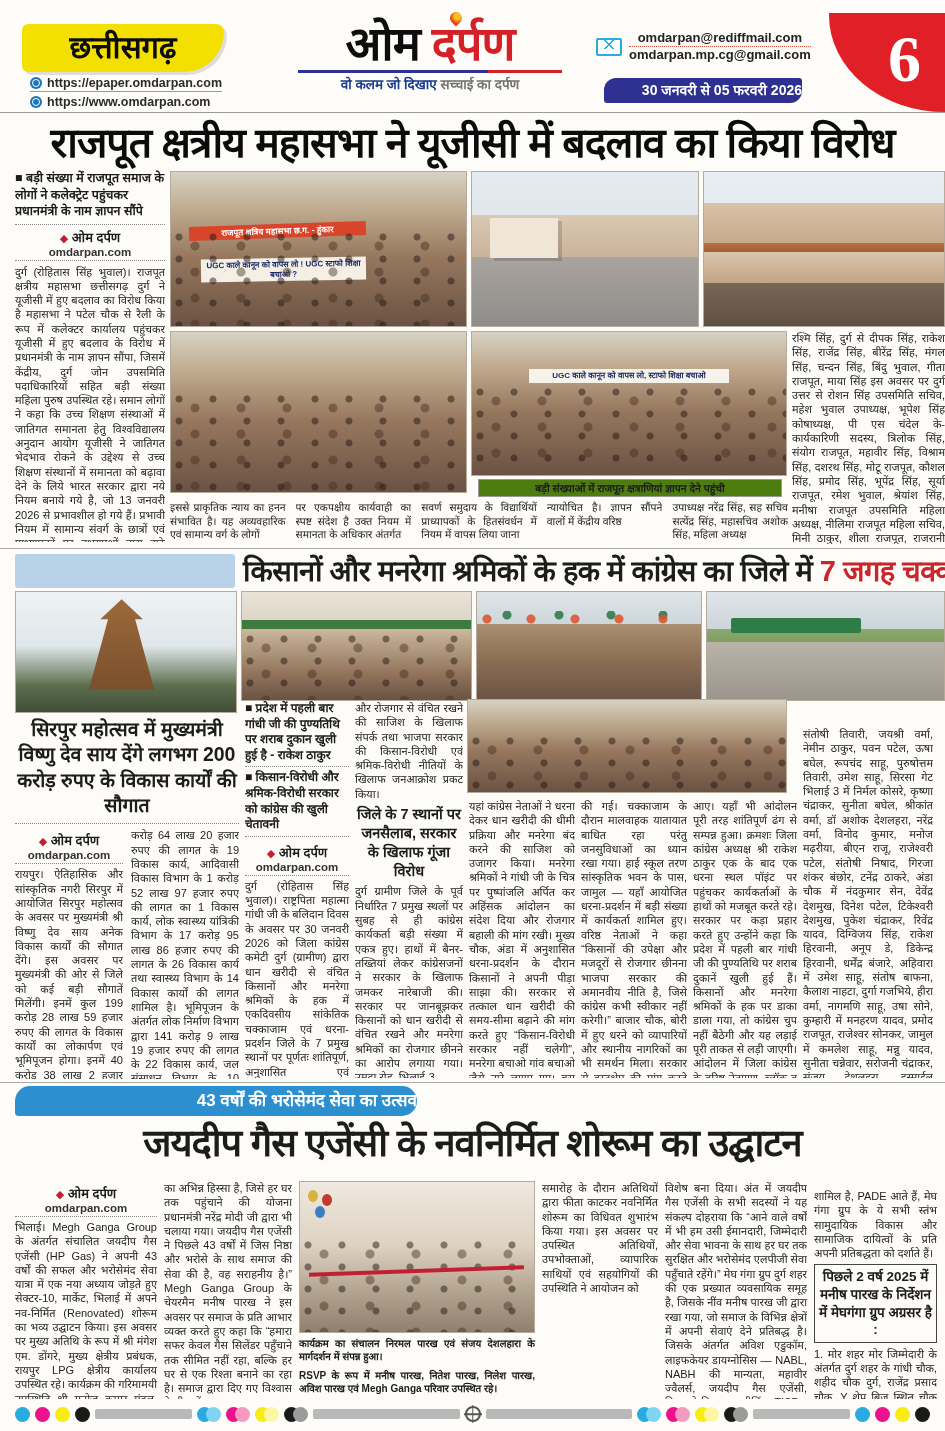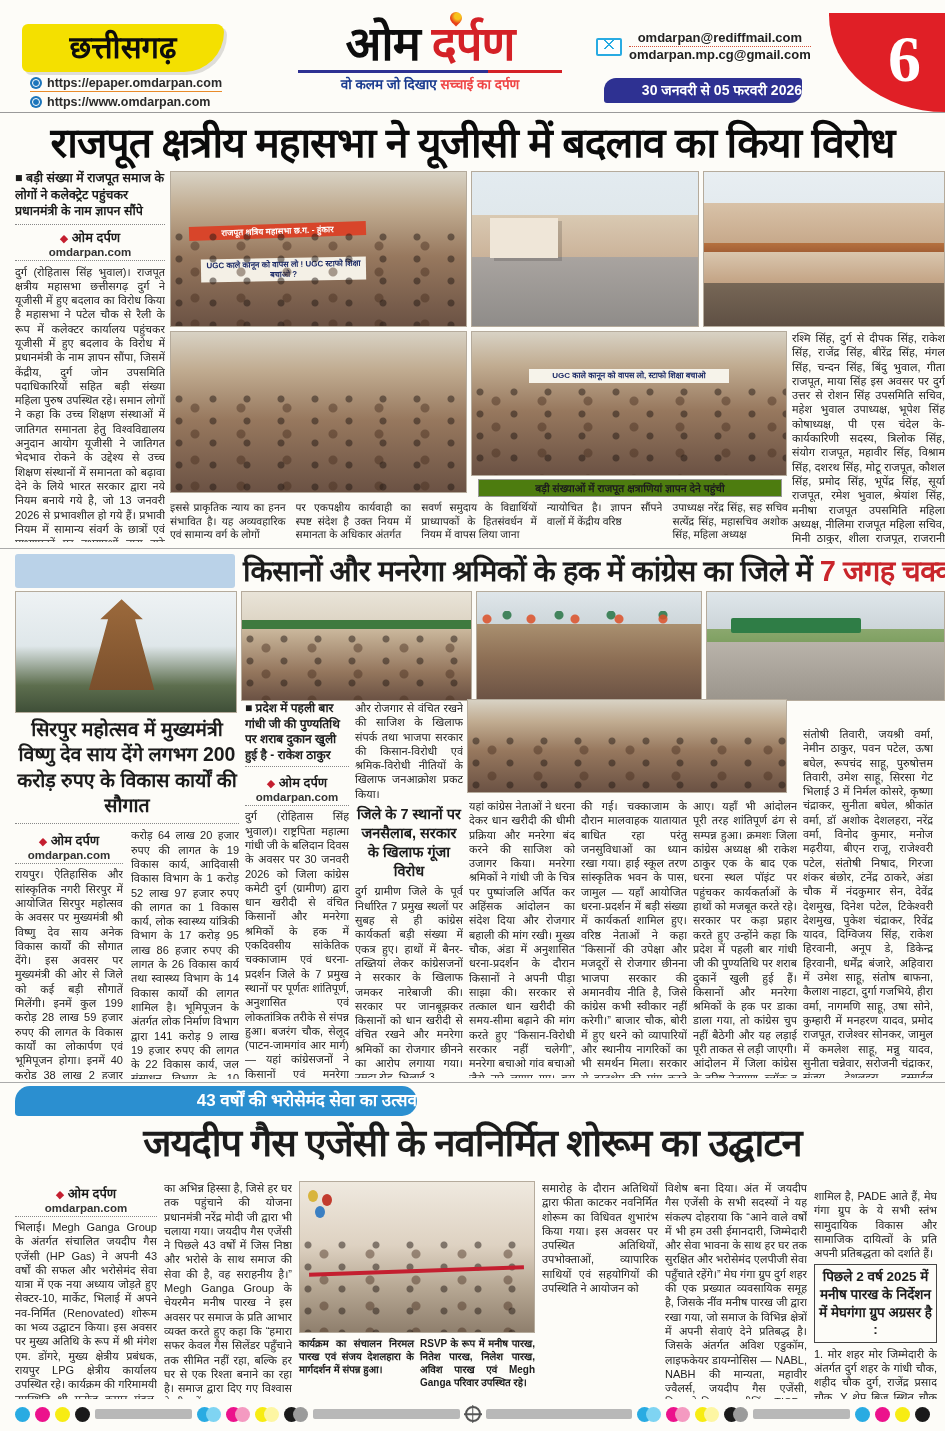--- a/index.html
+++ b/index.html
@@ -19,21 +19,21 @@
   .mast-center{position:absolute;left:290px;top:20px;width:280px;text-align:center;}
   .logo-row{position:relative;display:inline-block;font-size:47px;font-weight:900;letter-spacing:-1px;line-height:1;}
   .logo-om{color:#0d0d0d;}
   .logo-darpan{color:#d42127;}
   .flame{position:absolute;top:-8px;left:62%;width:12px;height:12px;
       background:radial-gradient(circle at 50% 70%,#f7c31c 0 30%,#e8401c 70%);
       border-radius:0 50% 50% 50%;transform:rotate(-135deg);}
   .logo-rule{margin:3px 8px 2px;height:3px;background:linear-gradient(90deg,#2e3192 72%,#d42127 72%);}
   .tagline{font-size:13.5px;font-weight:800;}
   .tag-blue{color:#1a3b8f;}
-  .tag-red{color:#ef4444;}
+  .tag-red{color:#737373;}
   .mast-right{position:absolute;left:596px;top:30px;width:215px;}
   .emails{display:flex;align-items:center;gap:7px;}
   .env-ico{width:26px;height:18px;border:2px solid #29abe2;border-radius:2px;position:relative;background:#fff;flex:0 0 auto;}
   .env-ico::after{content:"";position:absolute;left:1px;right:1px;top:0;height:9px;
       background:linear-gradient(135deg,transparent 46%,#29abe2 46% 54%,transparent 54%),
                  linear-gradient(225deg,transparent 46%,#29abe2 46% 54%,transparent 54%);}
   .email{font-size:13px;font-weight:700;color:#222;line-height:1.25;text-align:center;}
   .em1{border-bottom:1px dotted #d4533a;}
   .date-banner{position:absolute;left:8px;top:48px;width:198px;height:25px;background:#2e3192;color:#fff;
       font-size:14px;font-weight:800;text-align:right;line-height:25px;border-radius:12px 3px 12px 3px;}
@@ -107,21 +107,21 @@
   .sec3{position:absolute;top:1082px;left:0;right:0;height:349px;border-top:1px solid #aaa;}
   .s3-banner{position:absolute;left:15px;top:3px;width:402px;height:30px;background:#2b8fd0;color:#fff;
       border-radius:16px 16px 16px 4px;font-size:17px;font-weight:800;text-align:right;line-height:30px;}
   .sec3 h3{position:absolute;top:32px;left:0;right:0;margin:0;text-align:center;font-size:38px;font-weight:900;letter-spacing:-1px;}
   .s3-cols{position:absolute;left:15px;top:98px;right:8px;bottom:32px;display:flex;gap:7px;}
   .s3-cols .col{overflow:hidden;}
   .s3c1{width:142px;}
   .s3c2{width:128px;}
   .s3mid{width:236px;display:flex;flex-direction:column;gap:4px;}
   .s3photo{position:relative;height:152px;border:1px solid #b5ab9c;flex:0 0 auto;}
-  .s3caps{display:flex;gap:6px;}
+  .s3caps{display:flex;gap:6px;flex-direction:column;}
   .s3caps .cap{flex:1;font-size:10px;line-height:1.3;text-align:justify;font-weight:600;}
   .s3c3{width:116px;}
   .s3c4{width:142px;}
   .s3c5{flex:1;margin-top:8px;}
   .boxhead{border:1.5px solid #444;padding:3px 2px;margin:4px 0;font-size:13.5px;font-weight:800;text-align:center;line-height:1.3;}
   .boxitem{font-size:11px;line-height:1.3;text-align:justify;margin-top:3px;}
   
   .marks{position:absolute;left:15px;right:15px;bottom:7px;height:20px;display:flex;align-items:center;gap:5px;}
   .dot{width:15px;height:15px;border-radius:50%;flex:0 0 auto;}
   .c-c{background:#29abe2;} .c-m{background:#ec128c;} .c-y{background:#f7ec13;} .c-k{background:#1a1a1a;} .c-g{background:#9b9b9b;}
@@ -236,20 +236,21 @@
         </div>
         <div class="c bodytxt">करोड़ 64 लाख 20 हजार रुपए की लागत के 19 विकास कार्य, आदिवासी विकास विभाग के 1 करोड़ 52 लाख 97 हजार रुपए की लागत का 1 विकास कार्य, लोक स्वास्थ्य यांत्रिकी विभाग के 17 करोड़ 95 लाख 86 हजार रुपए की लागत के 26 विकास कार्य तथा स्वास्थ्य विभाग के 14 विकास कार्यों की लागत शामिल है। भूमिपूजन के अंतर्गत लोक निर्माण विभाग द्वारा 141 करोड़ 9 लाख 19 हजार रुपए की लागत के 22 विकास कार्य, जल संसाधन विभाग के 10 करोड़ 32 लाख 72 हजार रुपए की लागत के 3 विकास कार्य, पंचायत एवं ग्रामीण विकास विभाग के 4 करोड़ 2 हजार रुपए की लागत के 2 विकास कार्य एवं 73 हजार रुपए की लागत के 2 विकास कार्यों का भूमिपूजन किया जाएगा।</div>
       </div>
     </div>
 
     <div class="photo ph-crowd" style="left:467px;top:150px;width:320px;height:94px;"></div>
 
     <div class="s2-mid">
       <div class="mcol s2a">
         <div class="mini-bullet">■ प्रदेश में पहली बार गांधी जी की पुण्यतिथि पर शराब दुकान खुली हुई है - राकेश ठाकुर</div>
+        <div class="mini-bullet">■ किसान-विरोधी और श्रमिक-विरोधी सरकार को कांग्रेस की खुली चेतावनी</div>
         <div class="byline">
           <span class="mark">◆</span>
           <span>ओम दर्पण</span>
           <div class="site">omdarpan.com</div>
         </div>
         <div class="bodytxt" style="margin-top:3px;">दुर्ग (रोहितास सिंह भुवाल)। राष्ट्रपिता महात्मा गांधी जी के बलिदान दिवस के अवसर पर 30 जनवरी 2026 को जिला कांग्रेस कमेटी दुर्ग (ग्रामीण) द्वारा धान खरीदी से वंचित किसानों और मनरेगा श्रमिकों के हक में एकदिवसीय सांकेतिक चक्काजाम एवं धरना-प्रदर्शन जिले के 7 प्रमुख स्थानों पर पूर्णतः शांतिपूर्ण, अनुशासित एवं लोकतांत्रिक तरीके से संपन्न हुआ। बजरंग चौक, सेलूद (पाटन-जामगांव आर मार्ग) — यहां कांग्रेसजनों ने किसानों एवं मनरेगा श्रमिकों के समर्थन में सड़क पर उतरकर सरकार की वादाखिलाफी के खिलाफ प्रदर्शन किया और किसानों को धान बेचने</div>
       </div>
       <div class="mcol s2b">
         <div class="bodytxt">और रोजगार से वंचित रखने की साजिश के खिलाफ संपर्क तथा भाजपा सरकार की किसान-विरोधी एवं श्रमिक-विरोधी नीतियों के खिलाफ जनआक्रोश प्रकट किया।</div>
         <div class="subhead7">जिले के 7 स्थानों पर जनसैलाब, सरकार के खिलाफ गूंजा विरोध</div>

